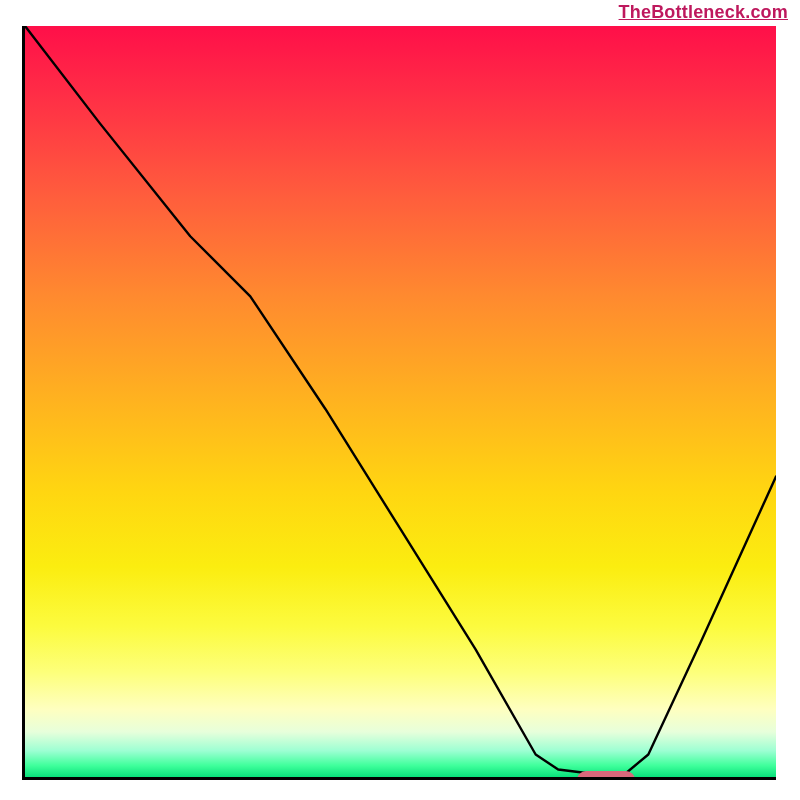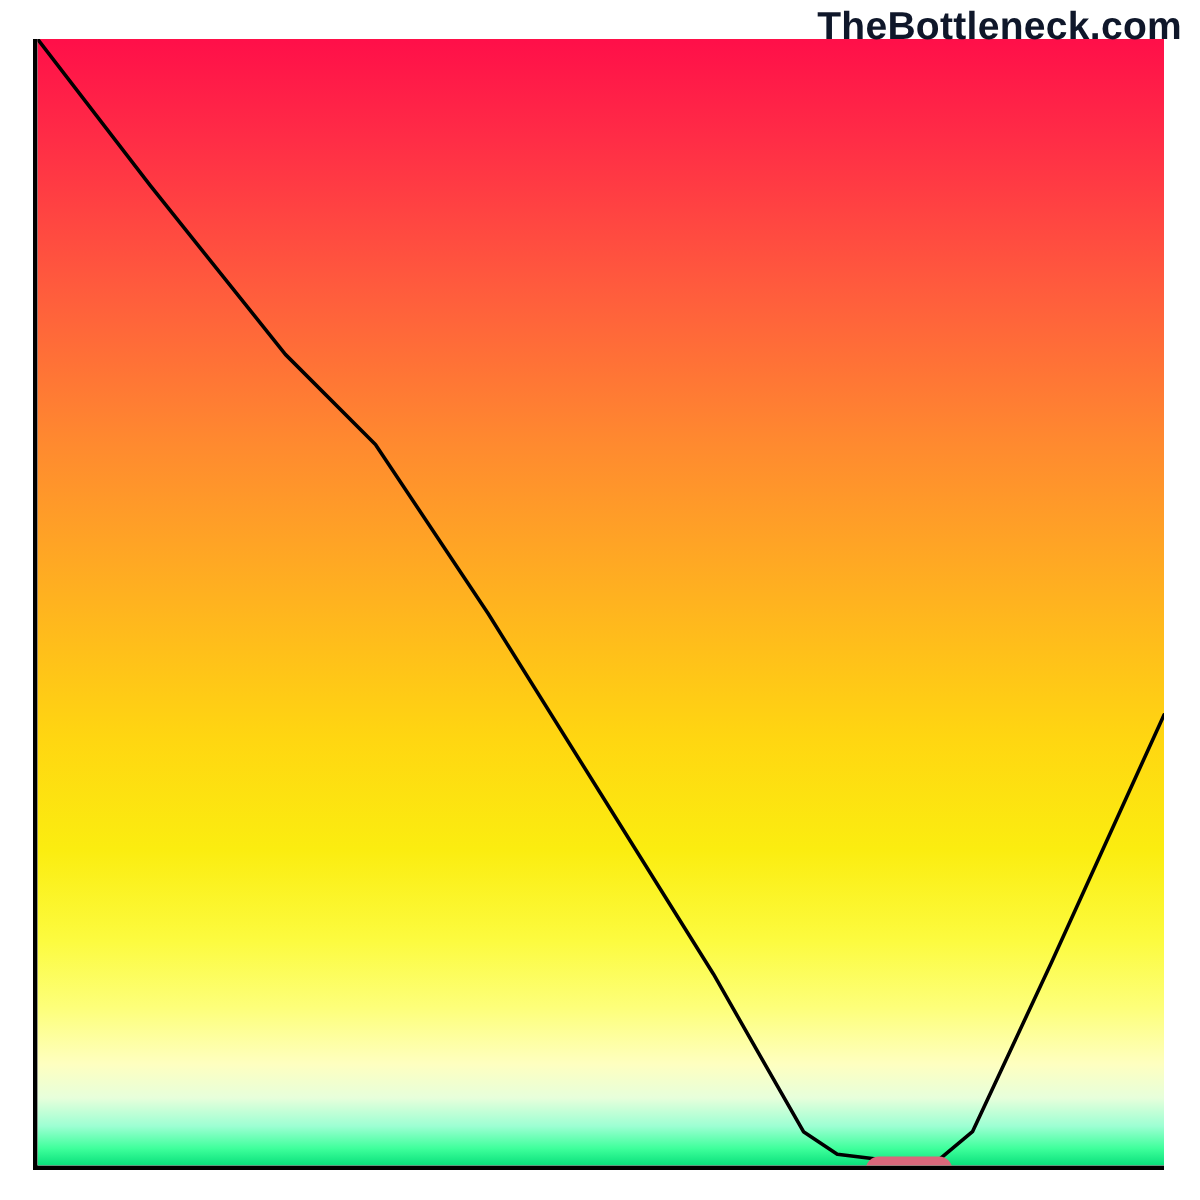--- a/index.html
+++ b/index.html
@@ -13,25 +13,26 @@
   }
   .frame {
     position: relative;
     width: 800px;
     height: 800px;
   }
   .watermark {
     position: absolute;
     top: 2px;
     right: 12px;
-    font-size: 26px;
+    font-size: 18px;
     font-weight: 600;
-    color: #0f172a;
+    color: #be185d;
     letter-spacing: 0.2px;
     z-index: 10;
+    text-decoration: underline;
   }
   .plot {
     position: absolute;
     left: 22px;
     top: 26px;
     width: 754px;
     height: 754px;
     box-sizing: border-box;
     border-left: 3px solid #000;
     border-bottom: 3px solid #000;

